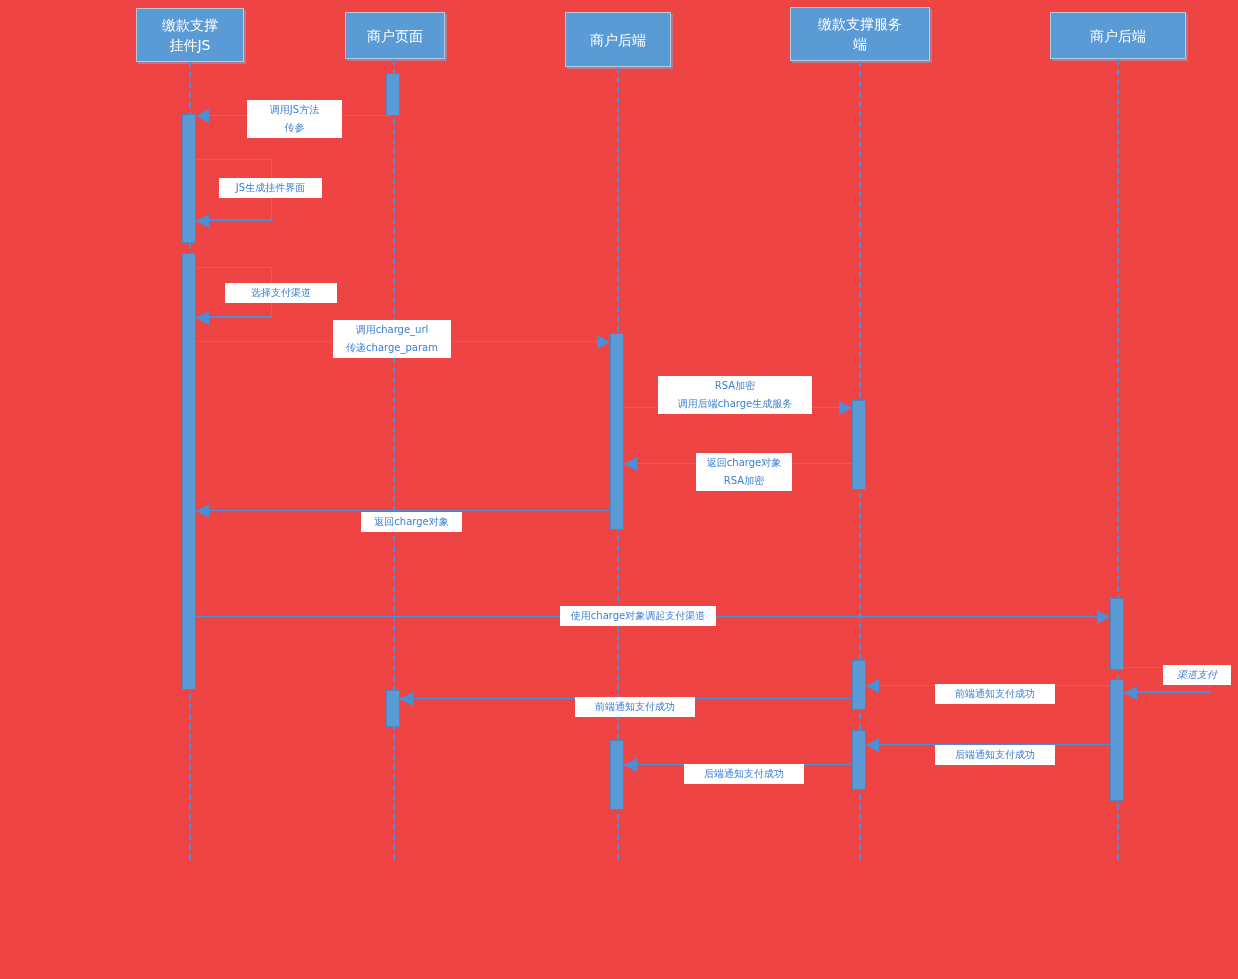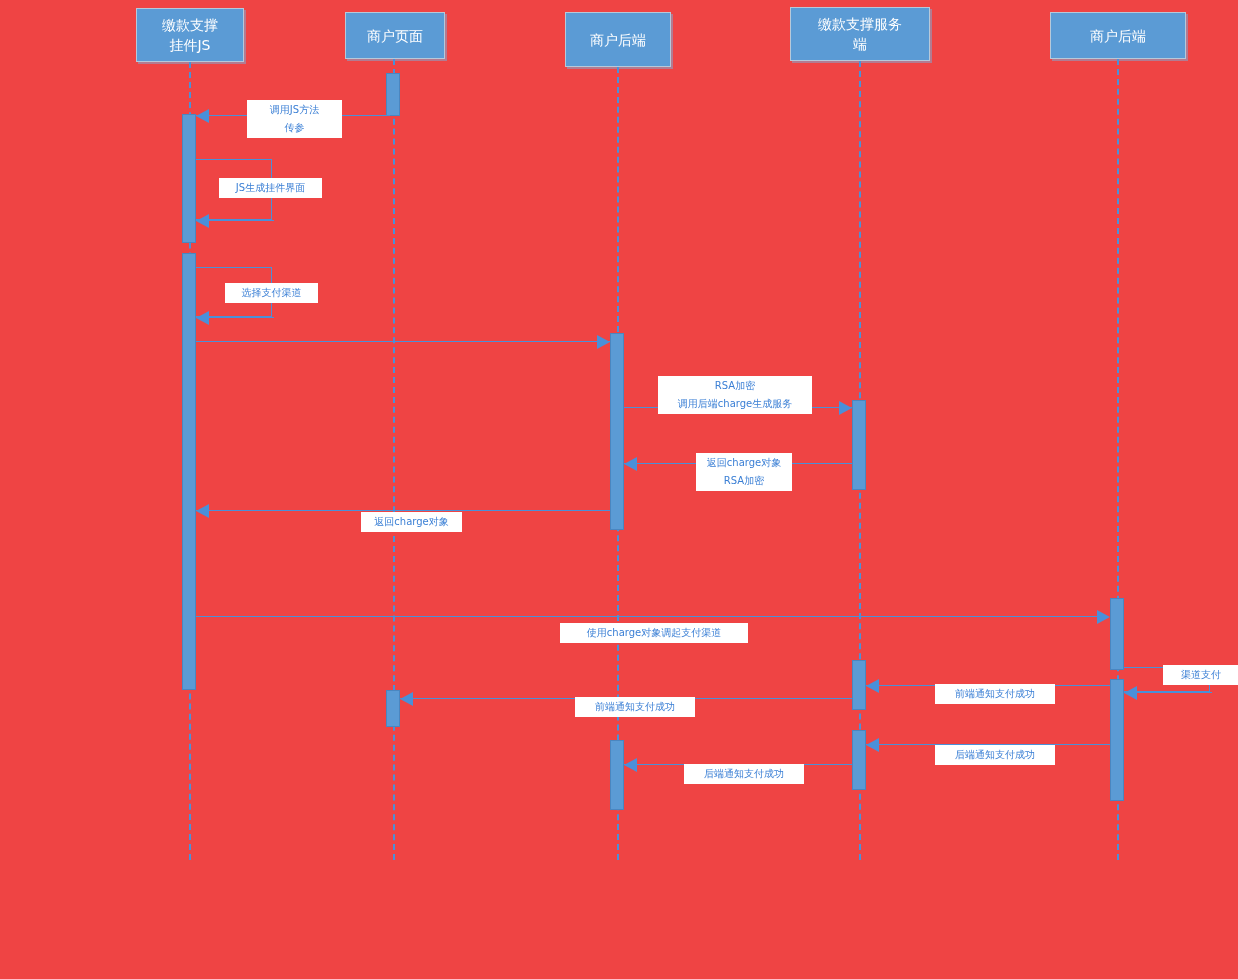--- a/index.html
+++ b/index.html
@@ -138,47 +138,49 @@
 传参</div>
 
   <div class="selfloop" style="left:196px; top:159px; width:76px; height:61px;"></div>
   <div class="msg-line thin" style="left:196px; top:220px; width:78px;"></div>
   <div class="arrow-left" style="left:196px; top:214px;"></div>
   <div class="msg-label" style="left:219px; top:178px; width:103px;">JS生成挂件界面</div>
 
   <div class="selfloop" style="left:196px; top:267px; width:76px; height:50px;"></div>
   <div class="msg-line thin" style="left:196px; top:317px; width:78px;"></div>
   <div class="arrow-left" style="left:196px; top:311px;"></div>
-  <div class="msg-label" style="left:225px; top:283px; width:93px;">选择支付渠道</div>
+  <div class="msg-label" style="left:225px; top:283px; width:112px;">选择支付渠道</div>
 
   <div class="msg-line thin" style="left:196px; top:341px; width:414px;"></div>
   <div class="arrow-right" style="left:597px; top:335px;"></div>
+  <div class="msg-label" style="left:333px; top:320px; width:118px;">调用charge_url
+传递charge_param</div>
 
   <div class="msg-line thin" style="left:624px; top:407px; width:228px;"></div>
   <div class="arrow-right" style="left:839px; top:401px;"></div>
   <div class="msg-label" style="left:658px; top:376px; width:154px;">RSA加密
 调用后端charge生成服务</div>
 
   <div class="msg-line thin" style="left:624px; top:463px; width:228px;"></div>
   <div class="arrow-left" style="left:624px; top:457px;"></div>
   <div class="msg-label" style="left:696px; top:453px; width:96px;">返回charge对象
 RSA加密</div>
 
   <div class="msg-line thin" style="left:196px; top:510px; width:414px;"></div>
   <div class="arrow-left" style="left:196px; top:504px;"></div>
   <div class="msg-label" style="left:361px; top:512px; width:101px;">返回charge对象</div>
 
   <div class="msg-line thin" style="left:196px; top:616px; width:906px;"></div>
   <div class="arrow-right" style="left:1097px; top:610px;"></div>
-  <div class="msg-label" style="left:560px; top:606px; width:188px;margin-top:17px;">使用charge对象调起支付渠道</div>
+  <div class="msg-label" style="left:560px; top:606px; width:156px;">使用charge对象调起支付渠道</div>
 
   <div class="selfloop" style="left:1124px; top:667px; width:86px; height:25px;"></div>
   <div class="msg-line thin" style="left:1124px; top:692px; width:88px;"></div>
   <div class="arrow-left" style="left:1124px; top:686px;"></div>
-  <div class="msg-label" style="left:1163px; top:665px; width:76px;">渠道支付</div>
+  <div class="msg-label" style="left:1163px; top:665px; width:68px;font-style:italic;">渠道支付</div>
 
   <div class="msg-line thin" style="left:866px; top:685px; width:244px;"></div>
   <div class="arrow-left" style="left:866px; top:679px;"></div>
   <div class="msg-label" style="left:935px; top:684px; width:120px;">前端通知支付成功</div>
 
   <div class="msg-line thin" style="left:400px; top:698px; width:452px;"></div>
   <div class="arrow-left" style="left:400px; top:692px;"></div>
   <div class="msg-label" style="left:575px; top:697px; width:120px;">前端通知支付成功</div>
 
   <div class="msg-line thin" style="left:866px; top:744px; width:244px;"></div>

